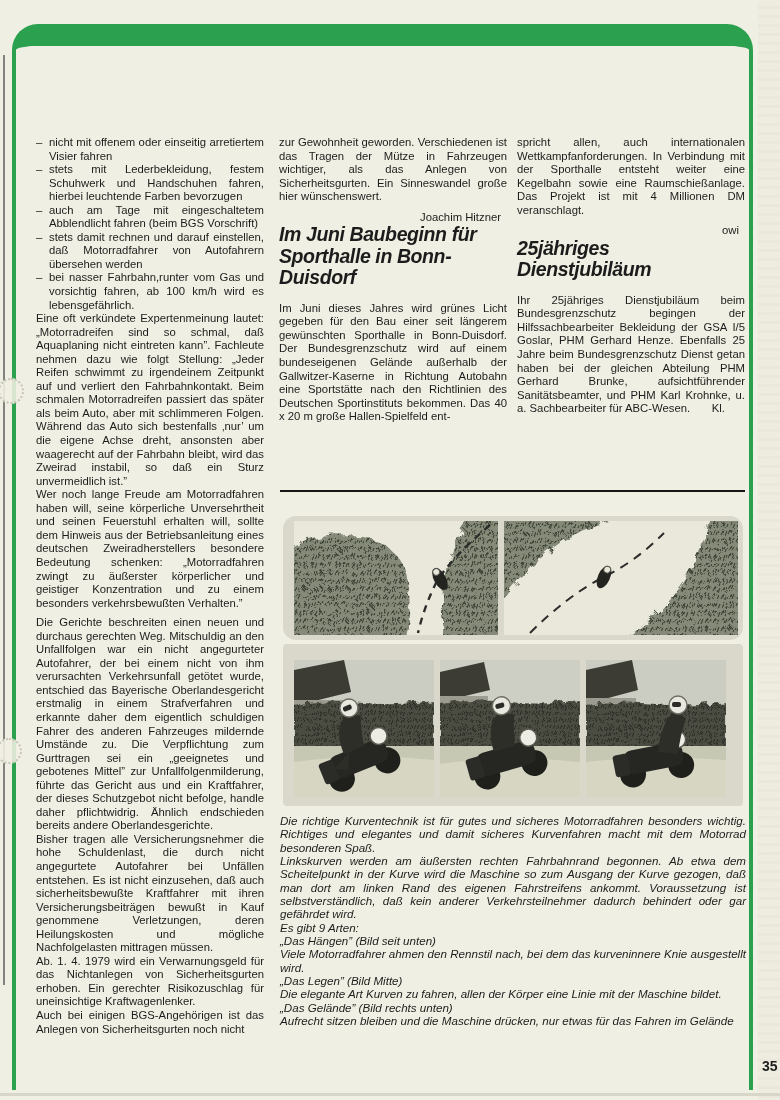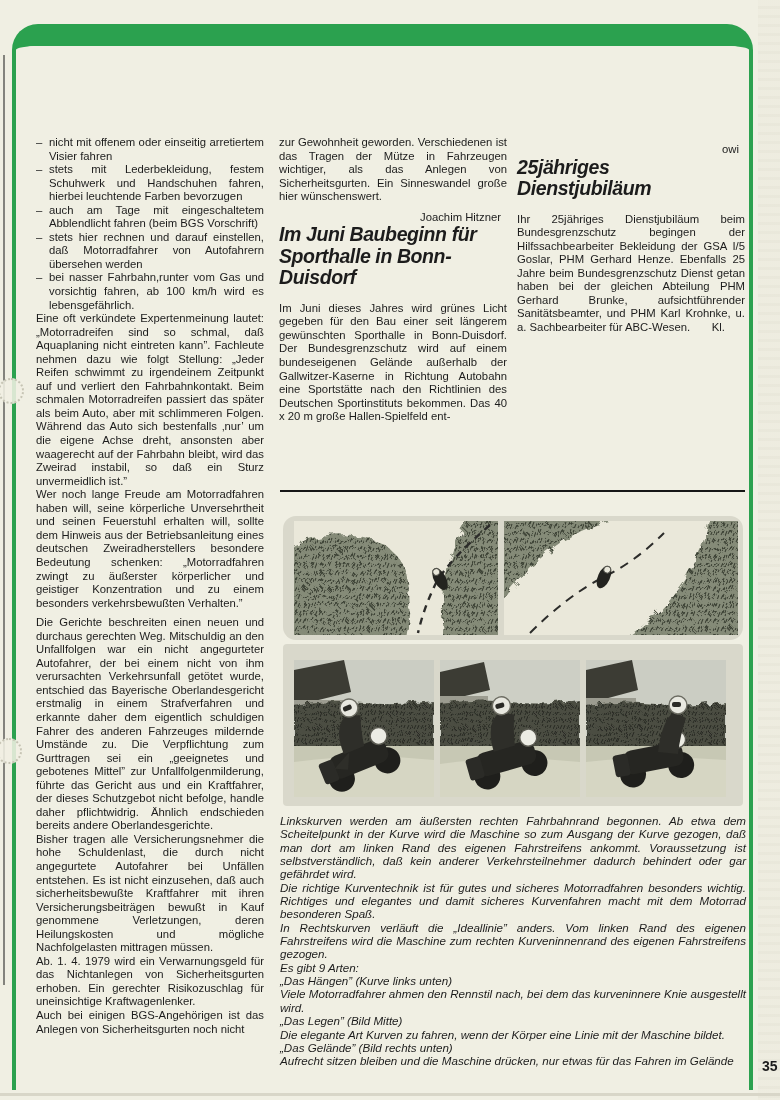--- a/index.html
+++ b/index.html
@@ -69,39 +69,40 @@
 <div class="edge-bottom"></div>
 <div class="binding-line"></div>
 <div class="artifact-circle ac1"></div>
 <div class="artifact-circle ac2"></div>
 
 <div class="col col1">
   <ul class="rules">
     <li><span class="dash">–</span><span>nicht mit offenem oder einseitig arretiertem Visier fahren</span></li>
     <li><span class="dash">–</span><span>stets mit Lederbekleidung, festem Schuhwerk und Handschuhen fahren, hierbei leuchtende Farben bevorzugen</span></li>
     <li><span class="dash">–</span><span>auch am Tage mit eingeschaltetem Abblendlicht fahren (beim BGS Vorschrift)</span></li>
-    <li><span class="dash">–</span><span>stets hier rechnen und darauf einstellen, daß Motorradfahrer von Autofahrern übersehen werden</span></li>
+    <li><span class="dash">–</span><span>stets damit rechnen und darauf einstellen, daß Motorradfahrer von Autofahrern übersehen werden</span></li>
     <li><span class="dash">–</span><span>bei nasser Fahrbahn,runter vom Gas und vorsichtig fahren, ab 100 km/h wird es lebensgefährlich.</span></li>
   </ul>
   <p>Eine oft verkündete Expertenmeinung lautet: „Motorradreifen sind so schmal, daß Aquaplaning nicht eintreten kann”. Fachleute nehmen dazu wie folgt Stellung: „Jeder Reifen schwimmt zu irgendeinem Zeitpunkt auf und verliert den Fahrbahnkontakt. Beim schmalen Motorradreifen passiert das später als beim Auto, aber mit schlimmeren Folgen. Während das Auto sich bestenfalls ‚nur’ um die eigene Achse dreht, ansonsten aber waagerecht auf der Fahrbahn bleibt, wird das Zweirad instabil, so daß ein Sturz unvermeidlich ist.”</p>
   <p>Wer noch lange Freude am Motorradfahren haben will, seine körperliche Unversehrtheit und seinen Feuerstuhl erhalten will, sollte dem Hinweis aus der Betriebsanleitung eines deutschen Zweiradherstellers besondere Bedeutung schenken: „Motorradfahren zwingt zu äußerster körperlicher und geistiger Konzentration und zu einem besonders verkehrsbewußten Verhalten.”</p>
   <p class="gap-top">Die Gerichte beschreiten einen neuen und durchaus gerechten Weg. Mitschuldig an den Unfallfolgen war ein nicht angegurteter Autofahrer, der bei einem nicht von ihm verursachten Verkehrsunfall getötet wurde, entschied das Bayerische Oberlandesgericht erstmalig in einem Strafverfahren und erkannte daher dem eigentlich schuldigen Fahrer des anderen Fahrzeuges mildernde Umstände zu. Die Verpflichtung zum Gurttragen sei ein „geeignetes und gebotenes Mittel” zur Unfallfolgenmilderung, führte das Gericht aus und ein Kraftfahrer, der dieses Schutzgebot nicht befolge, handle daher pflichtwidrig. Ähnlich endschieden bereits andere Oberlandesgerichte.</p>
   <p>Bisher tragen alle Versicherungsnehmer die hohe Schuldenlast, die durch nicht angegurtete Autofahrer bei Unfällen entstehen. Es ist nicht einzusehen, daß auch sicherheitsbewußte Kraftfahrer mit ihren Versicherungsbeiträgen bewußt in Kauf genommene Verletzungen, deren Heilungskosten und mögliche Nachfolgelasten mittragen müssen.</p>
   <p>Ab. 1. 4. 1979 wird ein Verwarnungsgeld für das Nichtanlegen von Sicherheitsgurten erhoben. Ein gerechter Risikozuschlag für uneinsichtige Kraftwagenlenker.</p>
   <p>Auch bei einigen BGS-Angehörigen ist das Anlegen von Sicherheitsgurten noch nicht</p>
 </div>
 
 <div class="col col2">
   <p>zur Gewohnheit geworden. Verschiedenen ist das Tragen der Mütze in Fahrzeugen wichtiger, als das Anlegen von Sicherheitsgurten. Ein Sinneswandel große hier wünschenswert.</p>
   <div class="byline">Joachim Hitzner</div>
   <h2 class="art-head head-gap1">Im Juni Baubeginn für Sporthalle in Bonn-Duisdorf</h2>
   <p class="body-gap">Im Juni dieses Jahres wird grünes Licht gegeben für den Bau einer seit längerem gewünschten Sporthalle in Bonn-Duisdorf. Der Bundesgrenzschutz wird auf einem bundeseigenen Gelände außerhalb der Gallwitzer-Kaserne in Richtung Autobahn eine Sportstätte nach den Richtlinien des Deutschen Sportinstituts bekommen. Das 40 x 20 m  große  Hallen-Spielfeld  ent-</p>
 </div>
 
 <div class="col col3">
+  <p>spricht allen, auch internationalen Wettkampfanforderungen. In Verbindung mit der Sporthalle entsteht weiter eine Kegelbahn sowie eine Raumschießanlage. Das Projekt ist mit 4 Millionen DM veranschlagt.</p>
   <div class="byline">owi</div>
   <h2 class="art-head head-gap2">25jähriges Dienstjubiläum</h2>
   <p class="body-gap signoff-wrap"><span>Ihr 25jähriges Dienstjubiläum beim Bundesgrenzschutz begingen der Hilfssachbearbeiter Bekleidung der GSA I/5 Goslar, PHM Gerhard Henze. Ebenfalls 25 Jahre beim Bundesgrenzschutz Dienst getan haben bei der gleichen Abteilung PHM Gerhard Brunke, aufsichtführender Sanitätsbeamter, und PHM Karl Krohnke, u. a. Sachbearbeiter für ABC-Wesen.</span><span class="signoff">Kl.</span></p>
 </div>
 
 <div class="rule"></div>
 <div class="fig-backdrop bk1"></div>
 <div class="fig-backdrop bk2"></div>
 
 <div class="sketch sk1">
@@ -204,25 +205,24 @@
       <rect x="30" y="88" width="15" height="22" rx="3" fill="#2b2b27"></rect>
       <circle cx="97" cy="84" r="8.5" fill="#ecece4" stroke="#5b5b52" stroke-width="1.5"></circle>
     </g>
     <path d="M72,92 Q76,60 88,52 L100,58 Q94,76 92,94 Z" fill="#2e2e29"></path>
     <circle cx="92" cy="45" r="9" fill="#e8e8e0" stroke="#6d6d63" stroke-width="1.4"></circle>
     <rect x="86" y="42" width="9" height="5" rx="2" fill="#2a2a26"></rect>
   </svg>
 </div>
 
 <div class="caption">
+  <p>Die richtige Kurventechnik ist für gutes und sicheres Motorradfahren besonders wichtig. Richtiges und elegantes und damit sicheres Kurvenfahren macht mit dem Motorrad besonderen Spaß.</p>
   <p>Linkskurven werden am äußersten rechten Fahrbahnrand begonnen. Ab etwa dem Scheitelpunkt in der Kurve wird die Maschine so zum Ausgang der Kurve gezogen, daß man dort am linken Rand des eigenen Fahrstreifens ankommt. Voraussetzung ist selbstverständlich, daß kein anderer Verkehrsteilnehmer dadurch behindert oder gar gefährdet wird.</p>
-  <p>Die richtige Kurventechnik ist für gutes und sicheres Motorradfahren besonders wichtig. Richtiges und elegantes und damit sicheres Kurvenfahren macht mit dem Motorrad besonderen Spaß.</p>
-  <p>In Rechtskurven verläuft die „Ideallinie” anders. Vom linken Rand des eigenen Fahrstreifens wird die Maschine zum rechten Kurveninnenrand des eigenen Fahrstreifens gezogen.</p>
   <p>Es gibt 9 Arten:</p>
-  <p>„Das Hängen” (Kurve links unten)</p>
+  <p>„Das Hängen” (Bild seit unten)</p>
   <p>Viele Motorradfahrer ahmen den Rennstil nach, bei dem das kurveninnere Knie ausgestellt wird.</p>
   <p>„Das Legen” (Bild Mitte)</p>
-  <p>Die elegante Art Kurven zu fahren, wenn der Körper eine Linie mit der Maschine bildet.</p>
+  <p>Die elegante Art Kurven zu fahren, allen der Körper eine Linie mit der Maschine bildet.</p>
   <p>„Das Gelände” (Bild rechts unten)</p>
   <p>Aufrecht sitzen bleiben und die Maschine drücken, nur etwas für das Fahren im Gelände</p>
 </div>
 
 <div class="page-number">35</div>
 
 </body></html>

